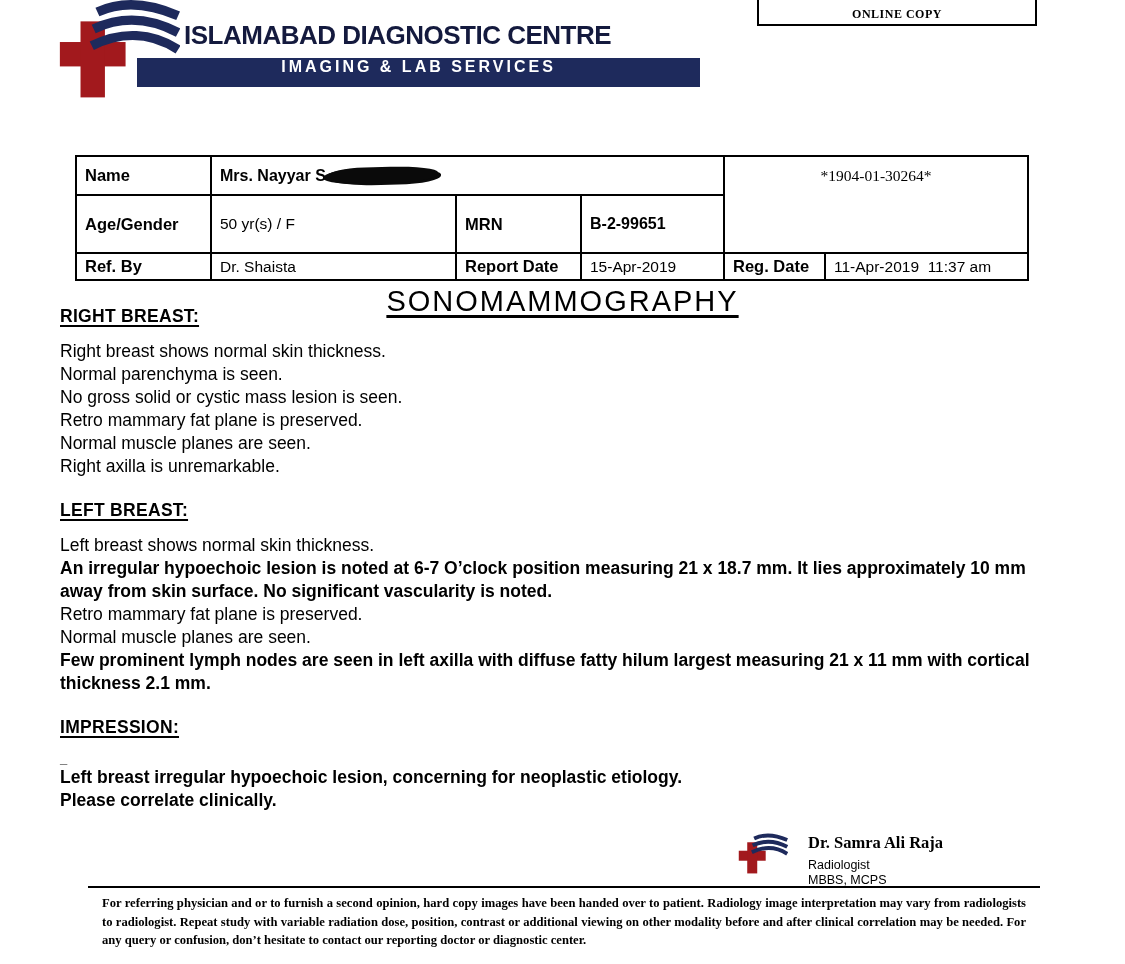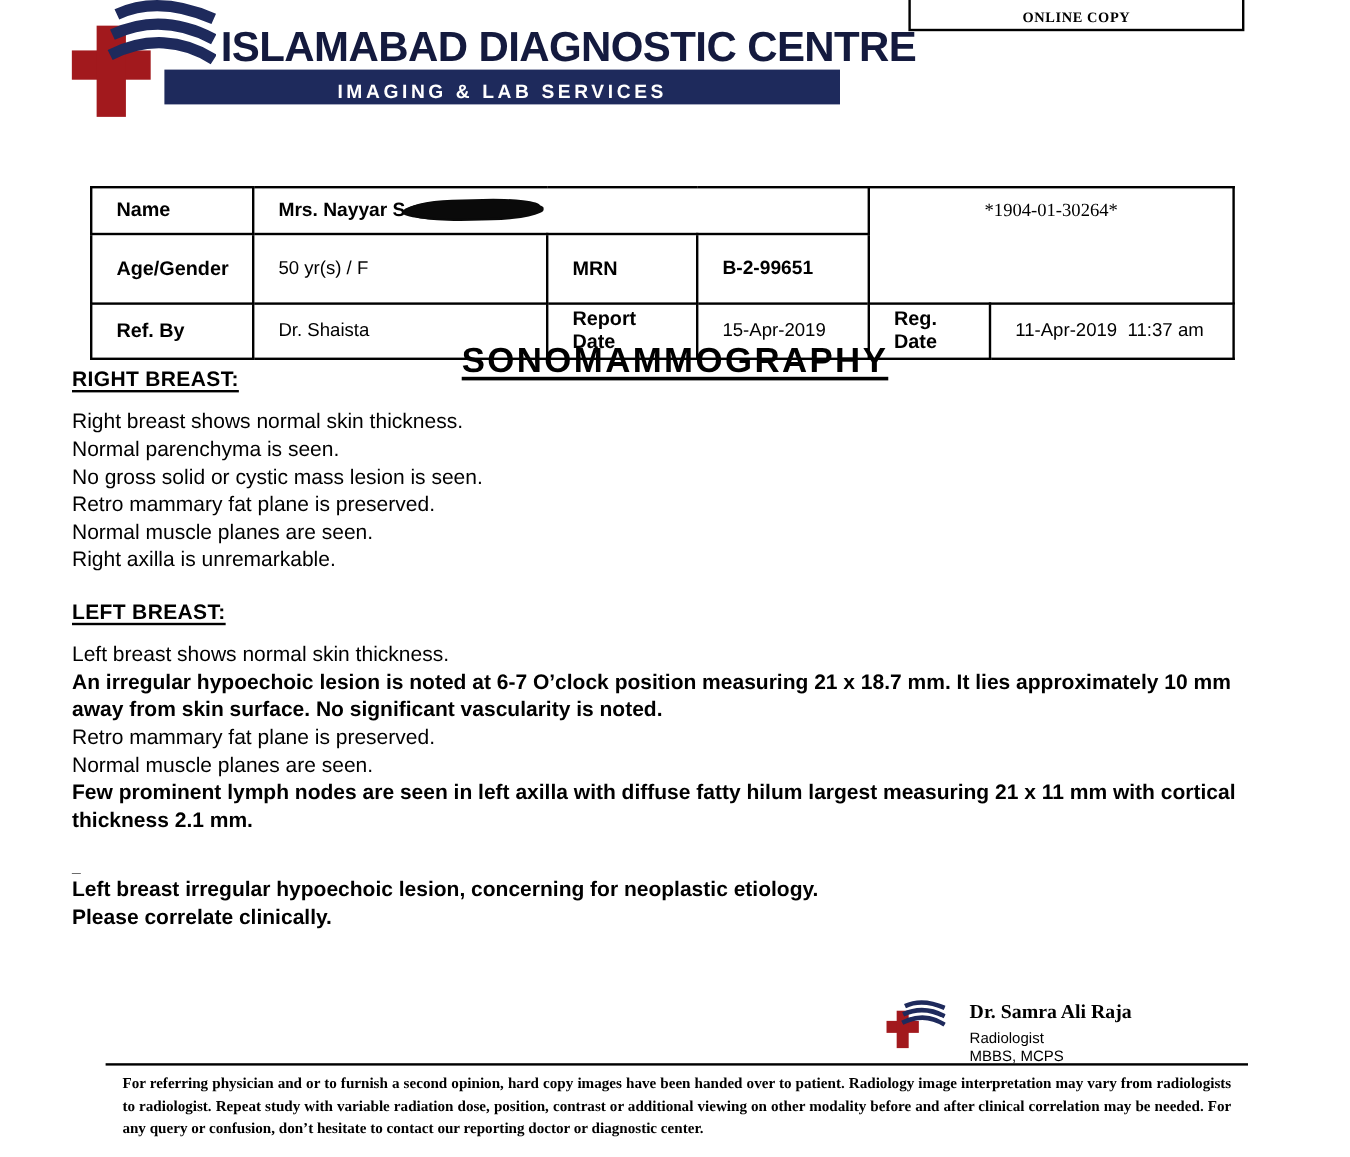--- a/index.html
+++ b/index.html
@@ -16,33 +16,33 @@
 
   
   .logo-big {
     position: absolute;
     left: 58px; top: 0px;
     width: 122px; height: 100px;
   }
   .org-name {
     position: absolute;
     left: 184px; top: 20px;
-    font-size: 35px;
+    font-size: 26px;
     font-weight: 800;
     letter-spacing: -0.5px;
     color: #141a3e;
     white-space: nowrap;
   }
   .tagline-bar {
     position: absolute;
     left: 137px; top: 58px;
     width: 563px; height: 29px;
     background: #1e2a5c;
     display: flex;
-    align-items: flex-end;
+    align-items: flex-start;
     justify-content: center;
   }
   .tagline-bar span {
     color: #ffffff;
     font-size: 16px;
     font-weight: bold;
     letter-spacing: 3px;
   }
   .online-copy {
     position: absolute;
@@ -64,21 +64,21 @@
   
   .ptable {
     position: absolute;
     left: 75px; top: 155px;
     width: 952px;
     border-collapse: collapse;
     table-layout: fixed;
   }
   .ptable td {
     border: 2px solid #000;
-    padding: 3px 20px;
+    padding: 3px 8px;
     font-size: 15.5px;
     vertical-align: middle;
     overflow: hidden;
   }
   .ptable td.lbl { font-weight: bold; font-size: 16.5px; }
   .ptable td.val-bold { font-weight: bold; font-size: 16px; }
   .ptable tr.r1 { height: 39px; }
   .ptable tr.r2 { height: 58px; }
   .ptable tr.r3 { height: 16px; }
   .barcode-cell {
@@ -100,21 +100,21 @@
     margin-left: -4px;
   }
 
   
   .report-title {
     position: absolute;
     left: 0; top: 285px;
     width: 100%;
     text-align: center;
     font-size: 29px;
-    font-weight: bold;
+    font-weight: normal;
     letter-spacing: 2px;
     text-decoration: underline;
     text-decoration-thickness: 3px;
     text-underline-offset: 4px;
   }
   .content {
     position: absolute;
     left: 60px; top: 304px;
     width: 995px;
   }
@@ -242,20 +242,21 @@
     <div class="section">
       <div class="sec-head">LEFT BREAST:</div>
       <p class="line">Left breast shows normal skin thickness.</p>
       <p class="line bold">An irregular hypoechoic lesion is noted at 6-7 O’clock position measuring 21 x 18.7 mm. It lies approximately 10 mm away from skin surface. No significant vascularity is noted.</p>
       <p class="line">Retro mammary fat plane is preserved.</p>
       <p class="line">Normal muscle planes are seen.</p>
       <p class="line bold">Few prominent lymph nodes are seen in left axilla with diffuse fatty hilum largest measuring 21 x 11 mm with cortical thickness 2.1 mm.</p>
     </div>
 
     <div class="section">
+      <div class="sec-head">IMPRESSION:</div>
       <p class="line stray">_</p>
       <p class="line bold">Left breast irregular hypoechoic lesion, concerning for neoplastic etiology.</p>
       <p class="line bold">Please correlate clinically.</p>
     </div>
 
   </div>
 
   <div class="signature">
     <svg class="logo-small" viewBox="0 0 130 105" xmlns="http://www.w3.org/2000/svg">
       <rect x="2" y="44" width="70" height="26" fill="#a2191d"></rect>

